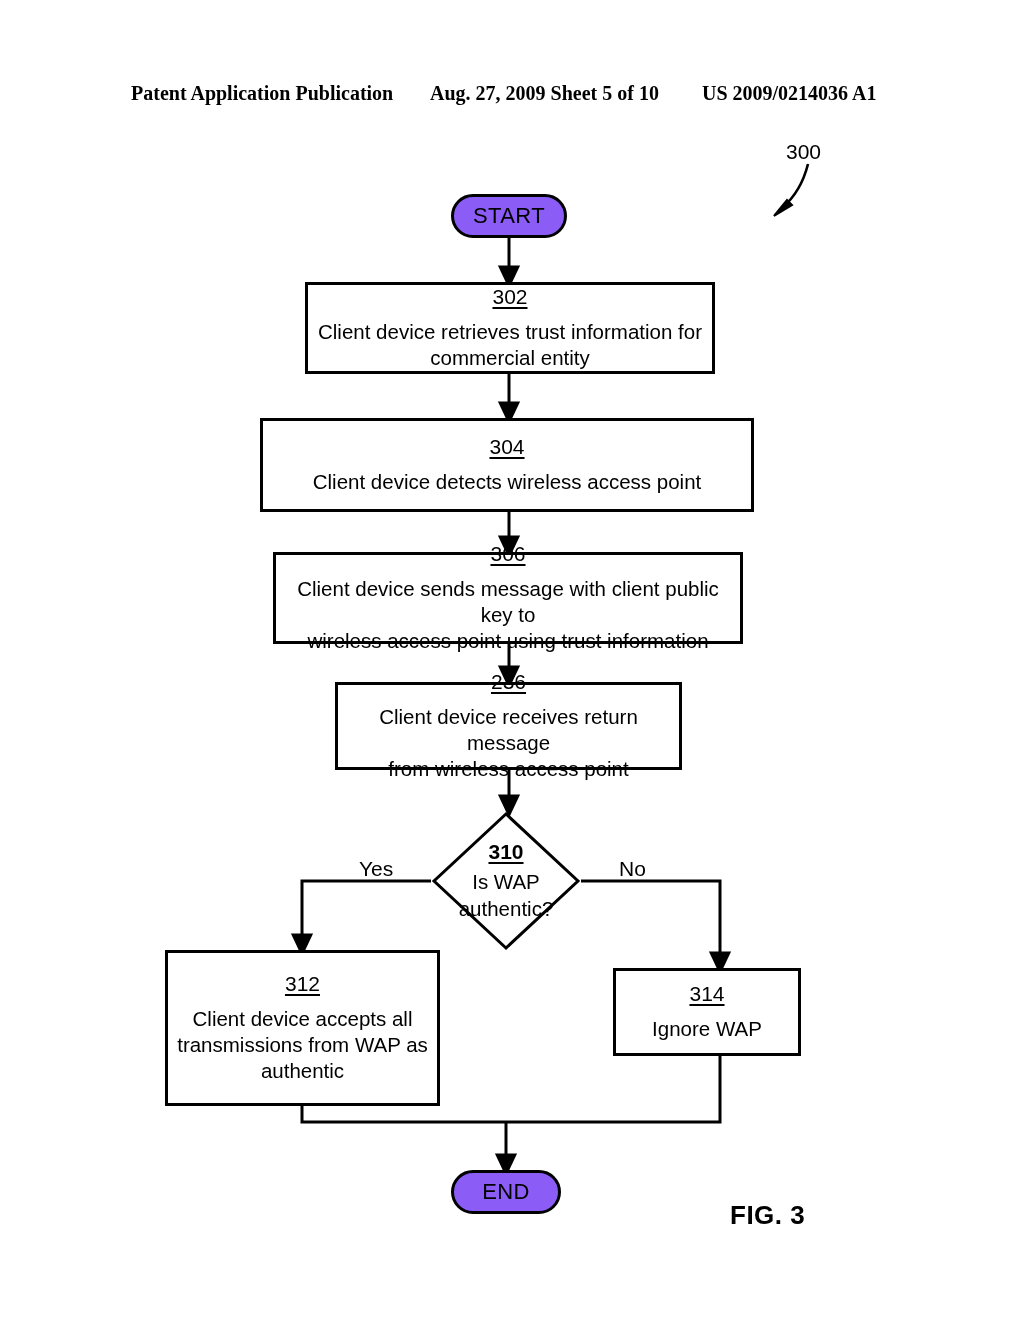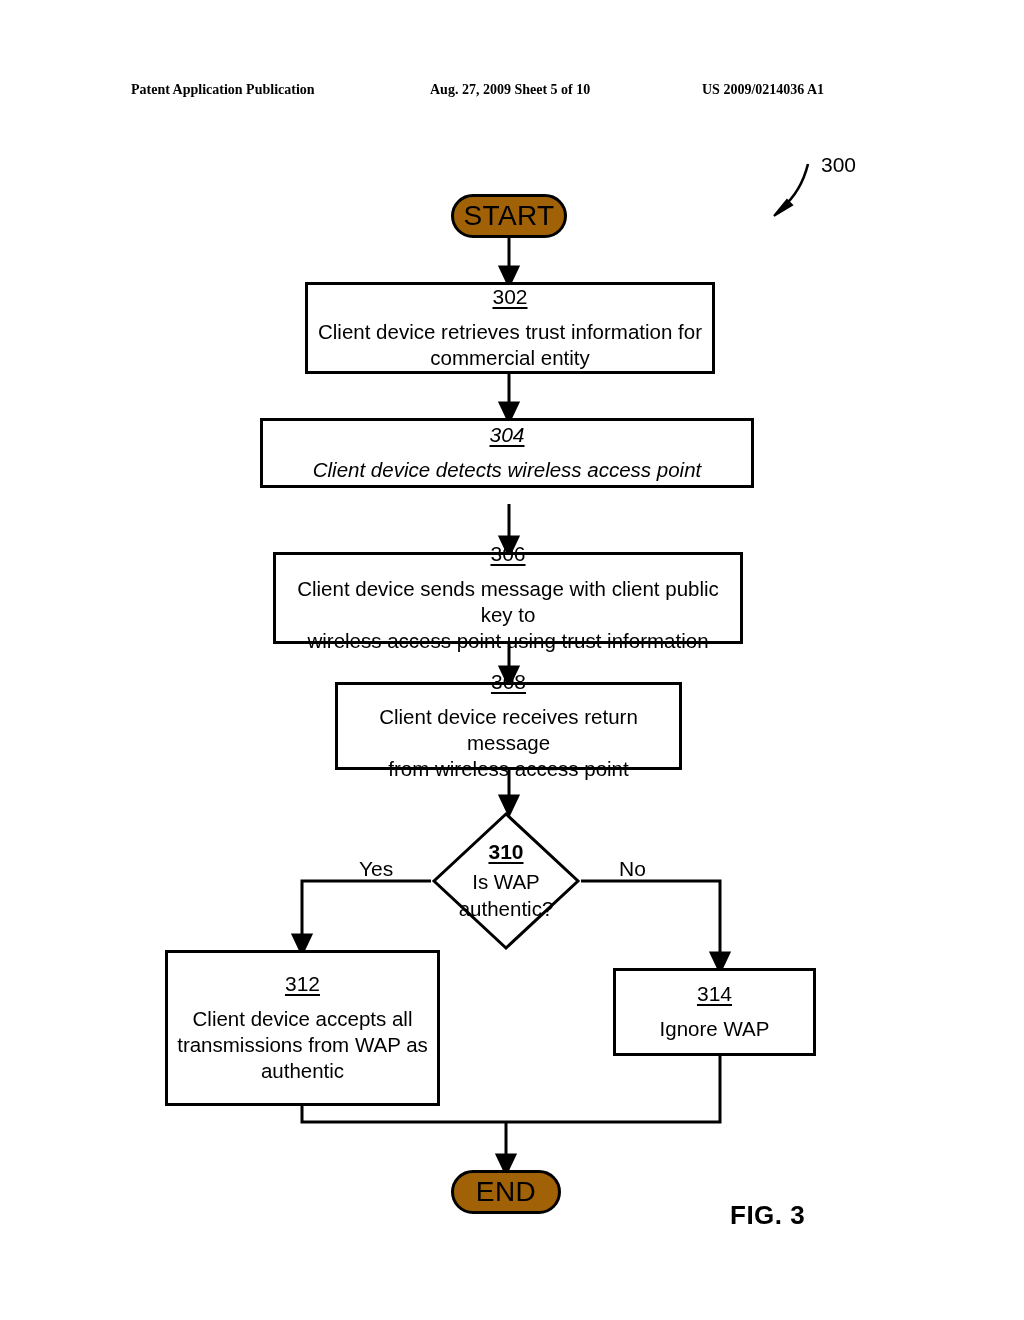--- a/index.html
+++ b/index.html
@@ -22,21 +22,21 @@
 
   
   #patent-header {
     position: absolute;
     left: 0;
     top: 82px;
     width: 1024px;
     height: 30px;
     font-family: "Liberation Serif", serif;
     font-weight: bold;
-    font-size: 14px;
+    font-size: 20px;
     white-space: nowrap;
   }
   #patent-header .hdr-left {
     position: absolute;
     left: 131px;
     top: 0;
   }
   #patent-header .hdr-mid {
     position: absolute;
     left: 430px;
@@ -55,24 +55,23 @@
     top: 1200px;
     font-family: "Liberation Sans", sans-serif;
     font-weight: bold;
     font-size: 26px;
     letter-spacing: 0.5px;
   }
 
   
   #ref-300 {
     position: absolute;
-    left: 821px;
+    left: 786px;
     top: 140px;
     font-size: 21px;
-    margin-top: 13px;
   }
   #ref-300-arrow {
     position: absolute;
     left: 760px;
     top: 160px;
     width: 70px;
     height: 70px;
   }
 
   
@@ -84,25 +83,25 @@
     height: 1320px;
     pointer-events: none;
   }
 
   
   .terminator {
     position: absolute;
     box-sizing: border-box;
     border: 3px solid #000000;
     border-radius: 999px;
-    background: #a16207;
+    background: #8b5cf6;
     display: flex;
     align-items: center;
     justify-content: center;
-    font-size: 28px;
+    font-size: 22px;
     letter-spacing: 0.4px;
   }
   #node-start {
     left: 451px;
     top: 194px;
     width: 116px;
     height: 44px;
   }
   #node-end {
     left: 451px;
@@ -132,25 +131,25 @@
     line-height: 1.1;
   }
   .box-text {
     font-size: 20.5px;
     line-height: 1.28;
     text-align: center;
     white-space: pre-line;
   }
 
   #node-302 { left: 305px; top: 282px;  width: 410px; height: 92px; }
-  #node-304 { left: 260px; top: 418px;  width: 494px; height: 70px; font-style: italic; }
+  #node-304 { left: 260px; top: 418px;  width: 494px; height: 94px; }
   #node-306 { left: 273px; top: 552px;  width: 470px; height: 92px; }
   #node-308 { left: 335px; top: 682px;  width: 347px; height: 88px; }
   #node-312 { left: 165px; top: 950px;  width: 275px; height: 156px; }
-  #node-314 { left: 613px; top: 968px;  width: 203px; height: 88px; }
+  #node-314 { left: 613px; top: 968px;  width: 188px; height: 88px; }
 
   
   #node-310 {
     position: absolute;
     left: 431px;
     top: 811px;
     width: 150px;
     height: 140px;
   }
   #node-310 .diamond-shape {
@@ -242,21 +241,21 @@
     <div class="box-text">Client device detects wireless access point</div>
   </div>
 
   <div class="process-box" id="node-306">
     <div class="box-num">306</div>
     <div class="box-text">Client device sends message with client public key to
 wireless access point using trust information</div>
   </div>
 
   <div class="process-box" id="node-308">
-    <div class="box-num">308</div>
+    <div class="box-num">236</div>
     <div class="box-text">Client device receives return message
 from wireless access point</div>
   </div>
 
   <div id="node-310">
     <svg class="diamond-shape" viewBox="0 0 150 140">
       <polygon points="75,3 147,70 75,137 3,70" fill="#ffffff" stroke="#000000" stroke-width="3"></polygon>
     </svg>
     <div class="diamond-label">
       <div class="box-num">310</div>

